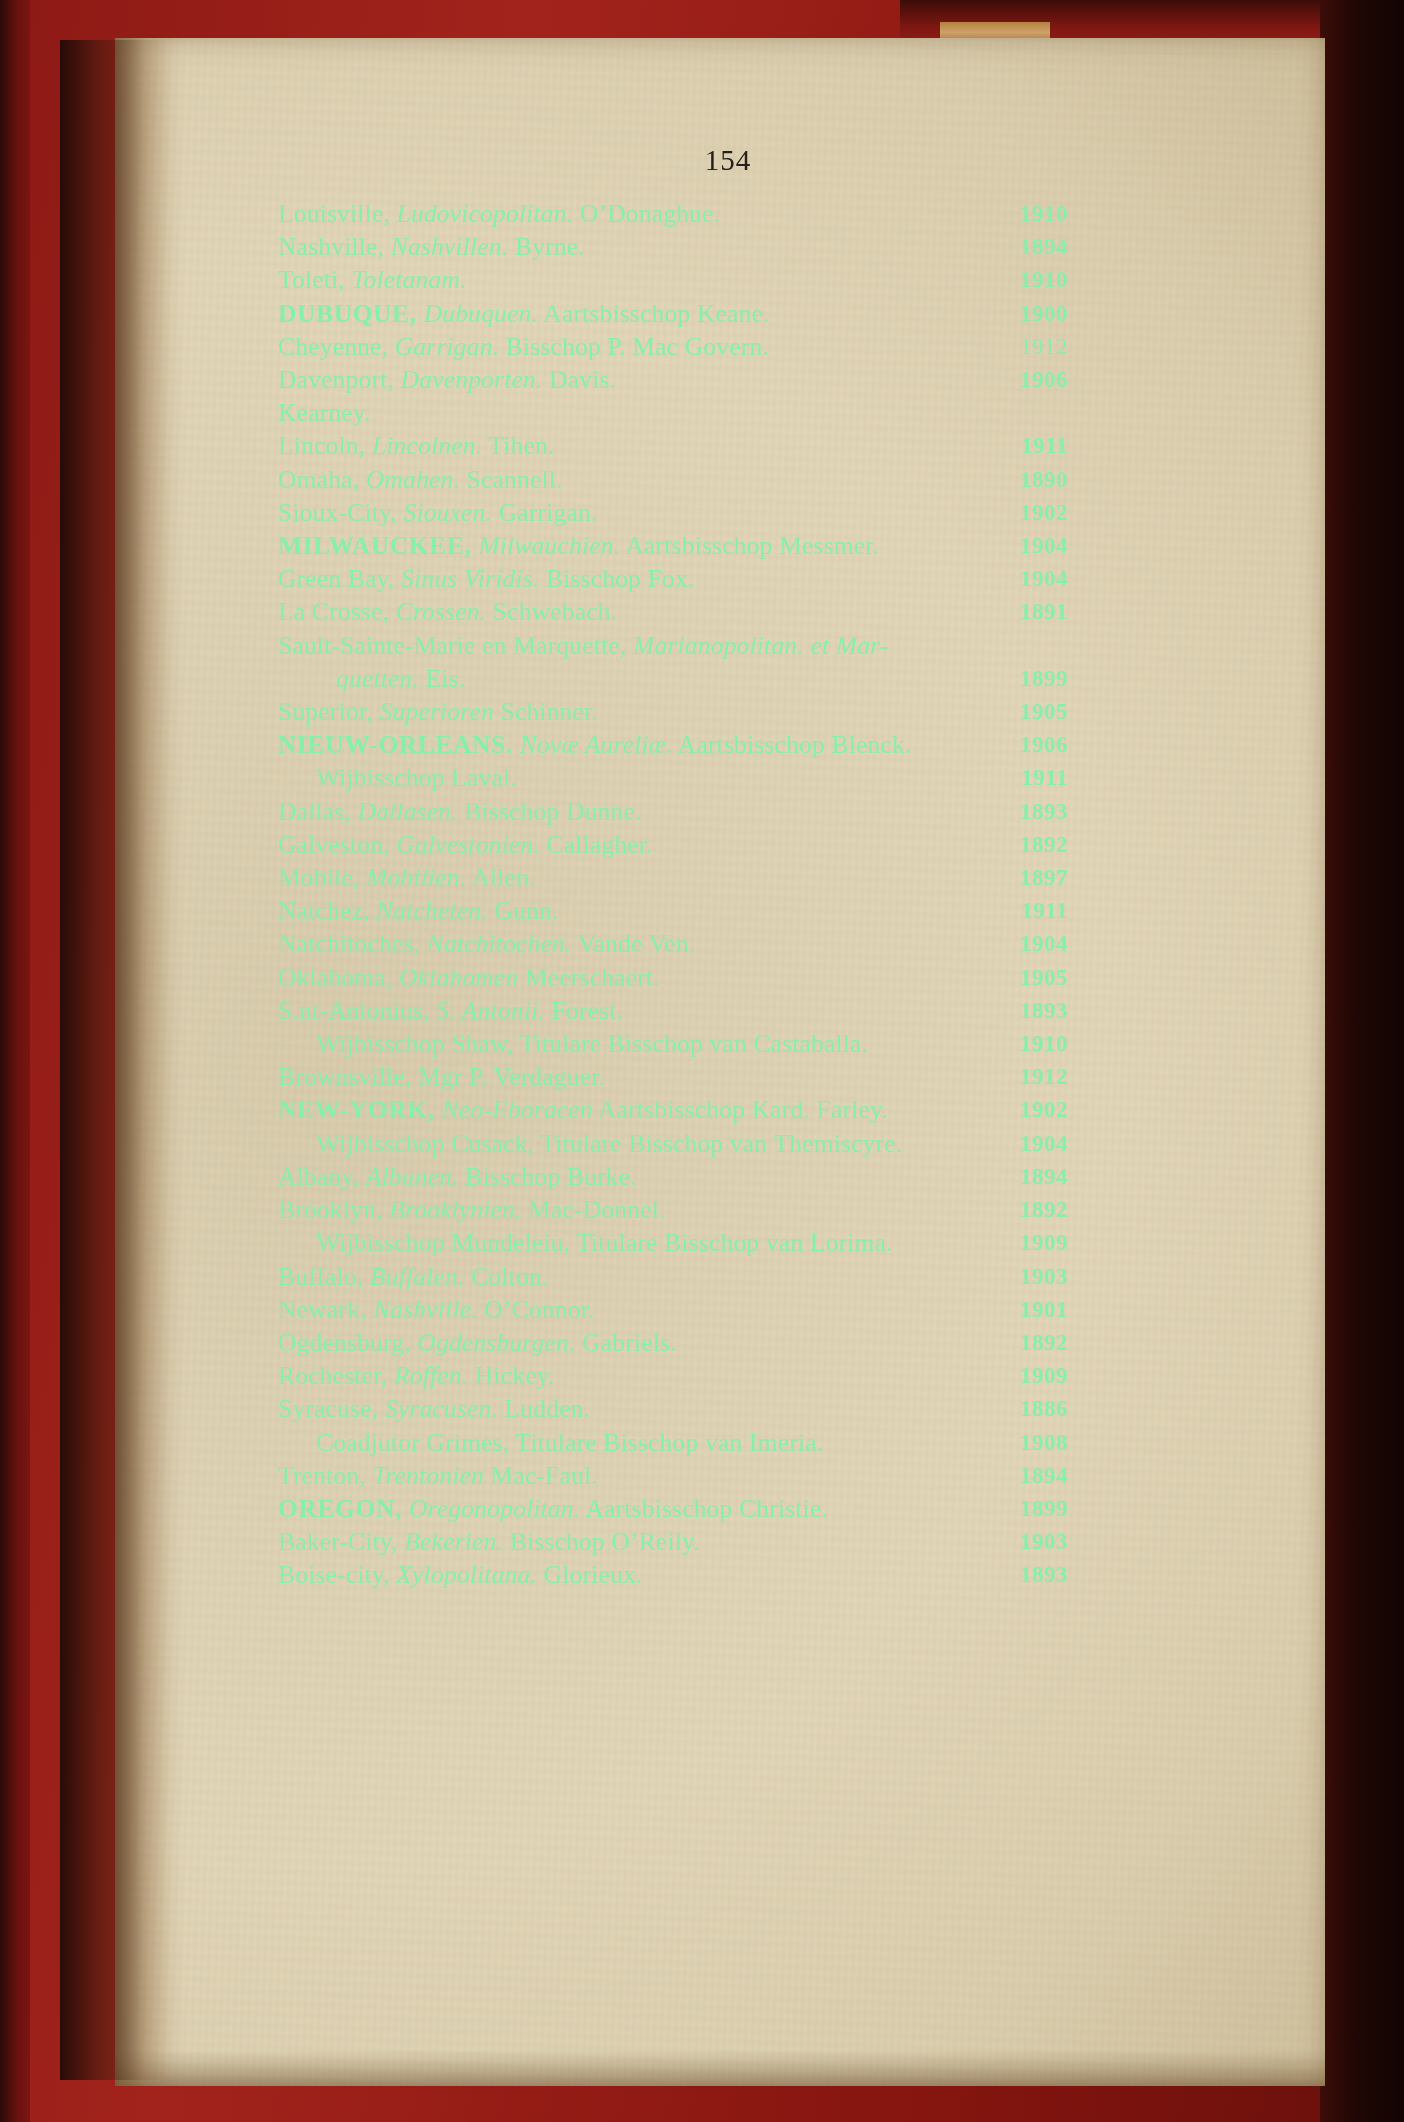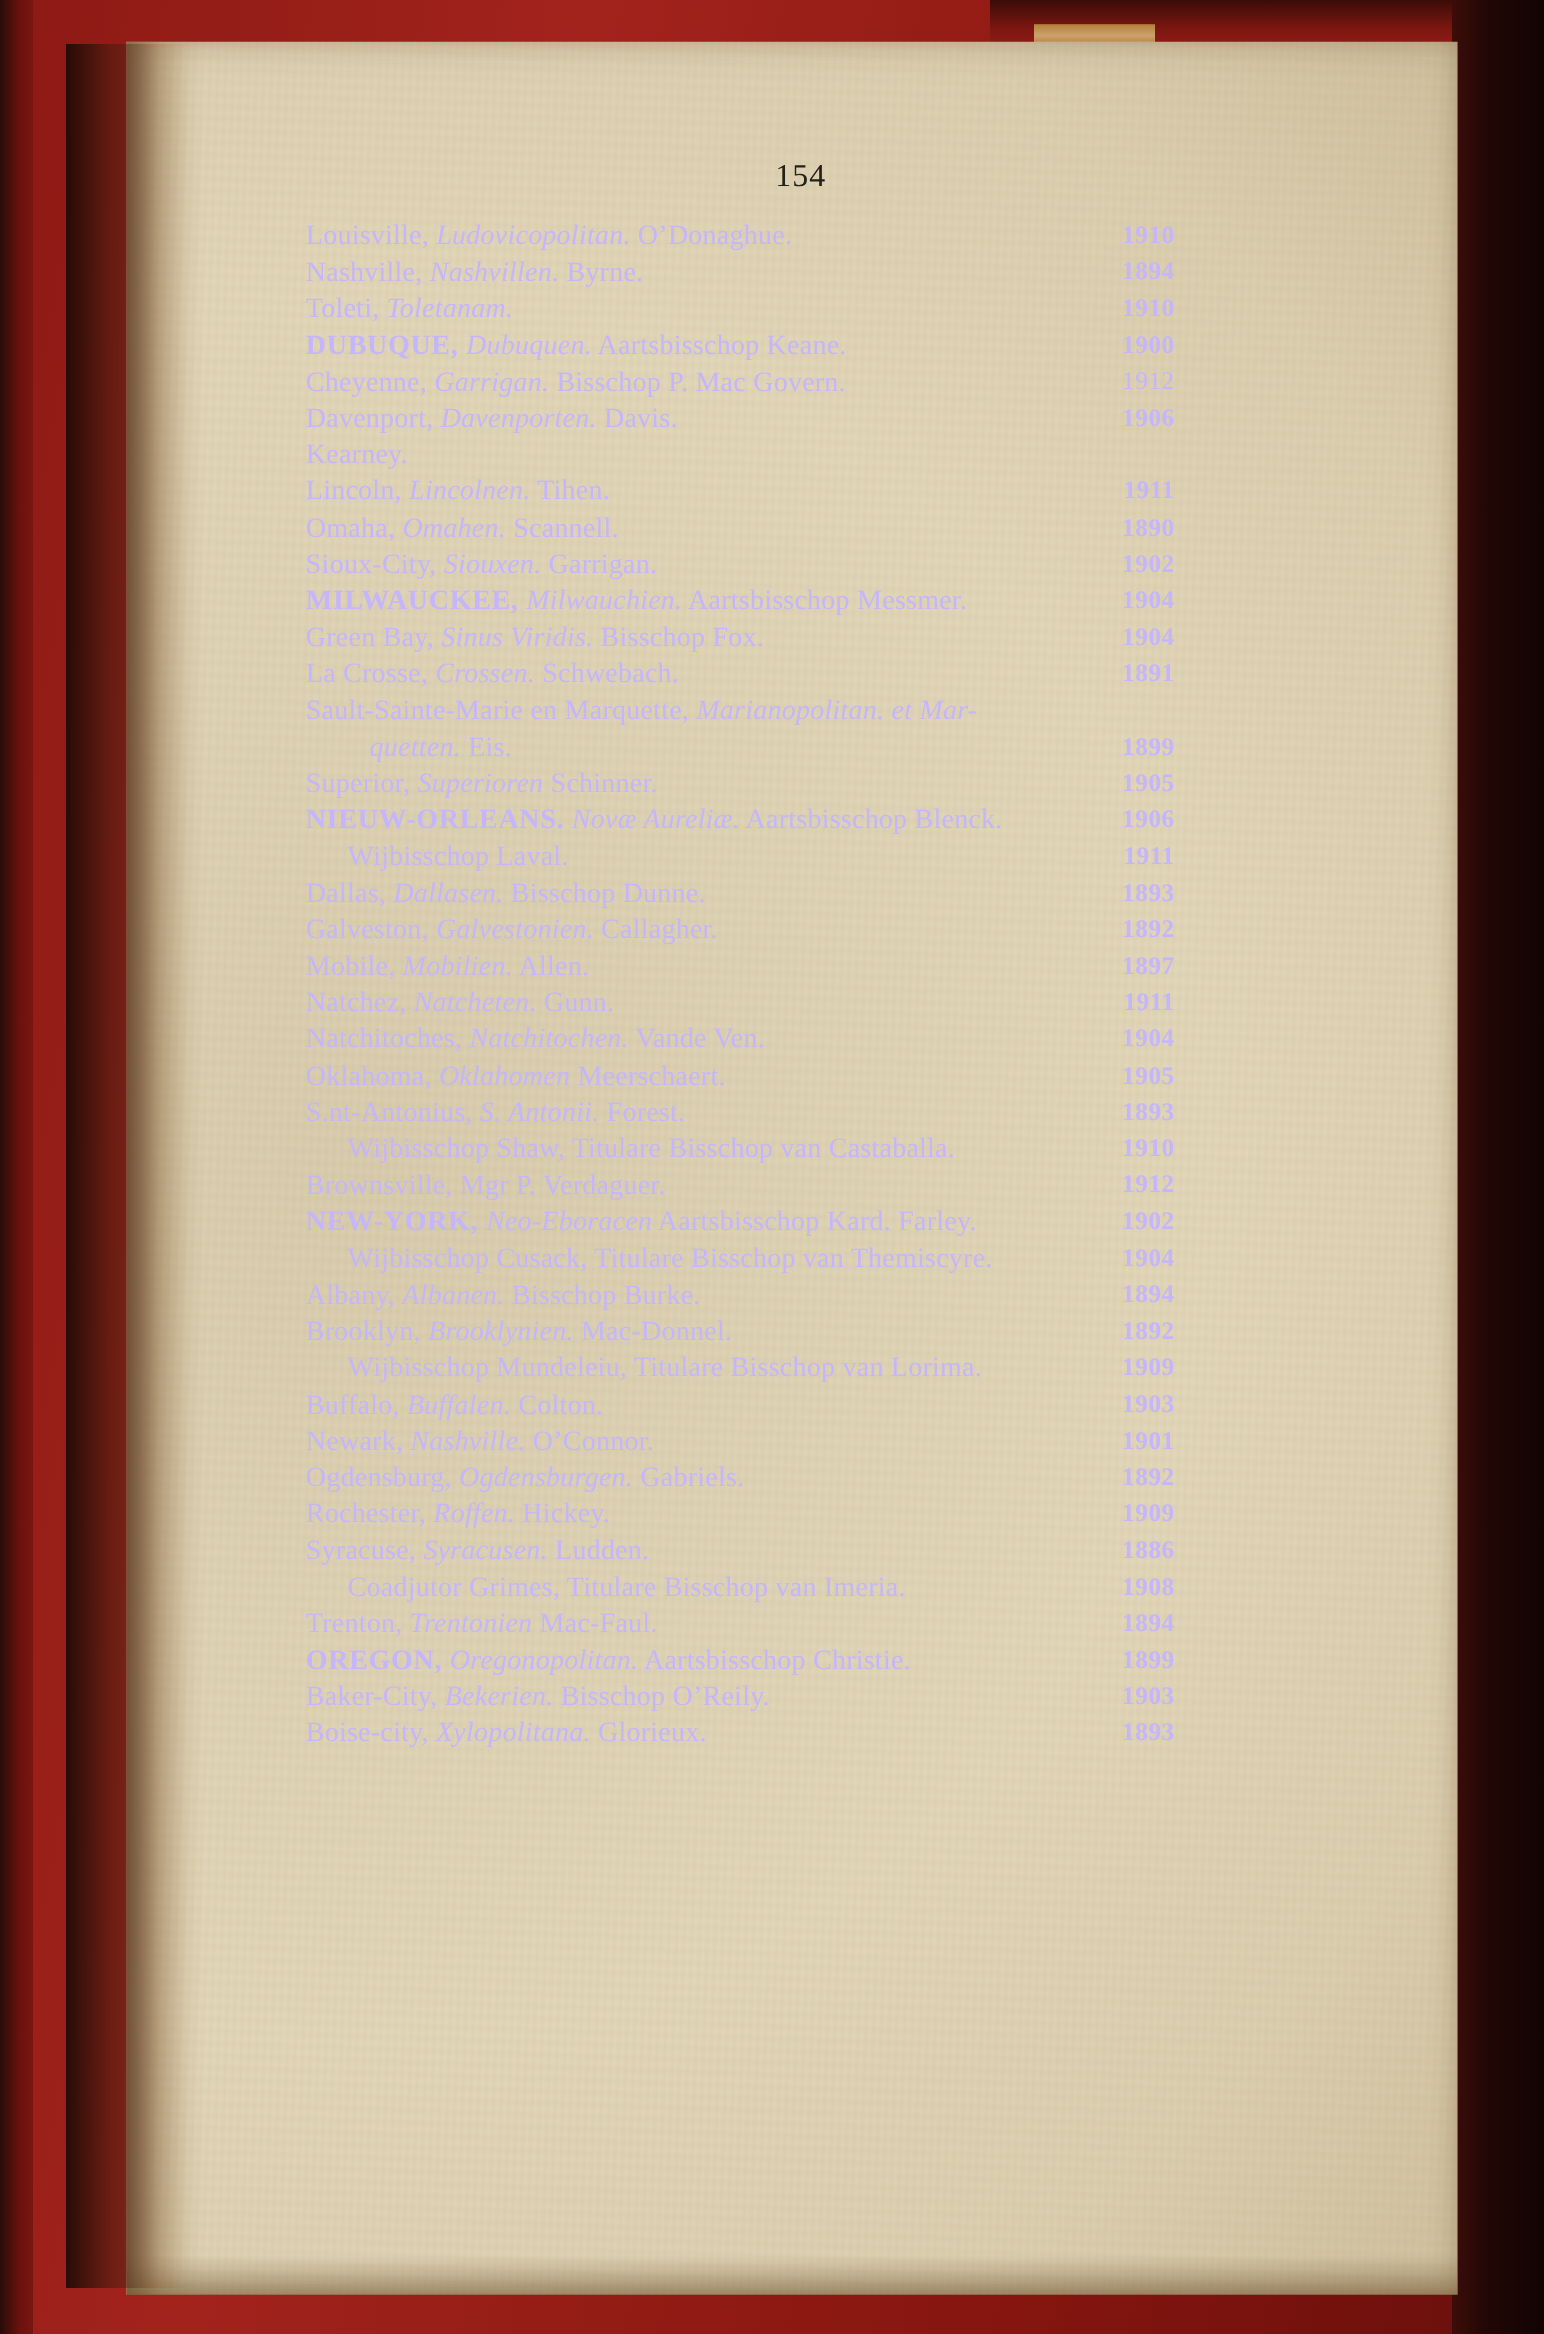--- a/index.html
+++ b/index.html
@@ -103,21 +103,21 @@
     color: #24201a;
     letter-spacing: 1px;
     margin-bottom: 20px;
     margin-left: 110px;
   }
   .entry {
     position: relative;
     display: block;
     font-size: 25.5px;
     line-height: 33.2px;
-    color: #c4b5fd;
+    color: #86efac;
     padding-right: 120px;
     letter-spacing: 0.2px;
   }
   .entry .txt { display: inline; }
   .entry .year {
     position: absolute;
     right: 0;
     top: 0;
     width: 112px;
     text-align: right;

